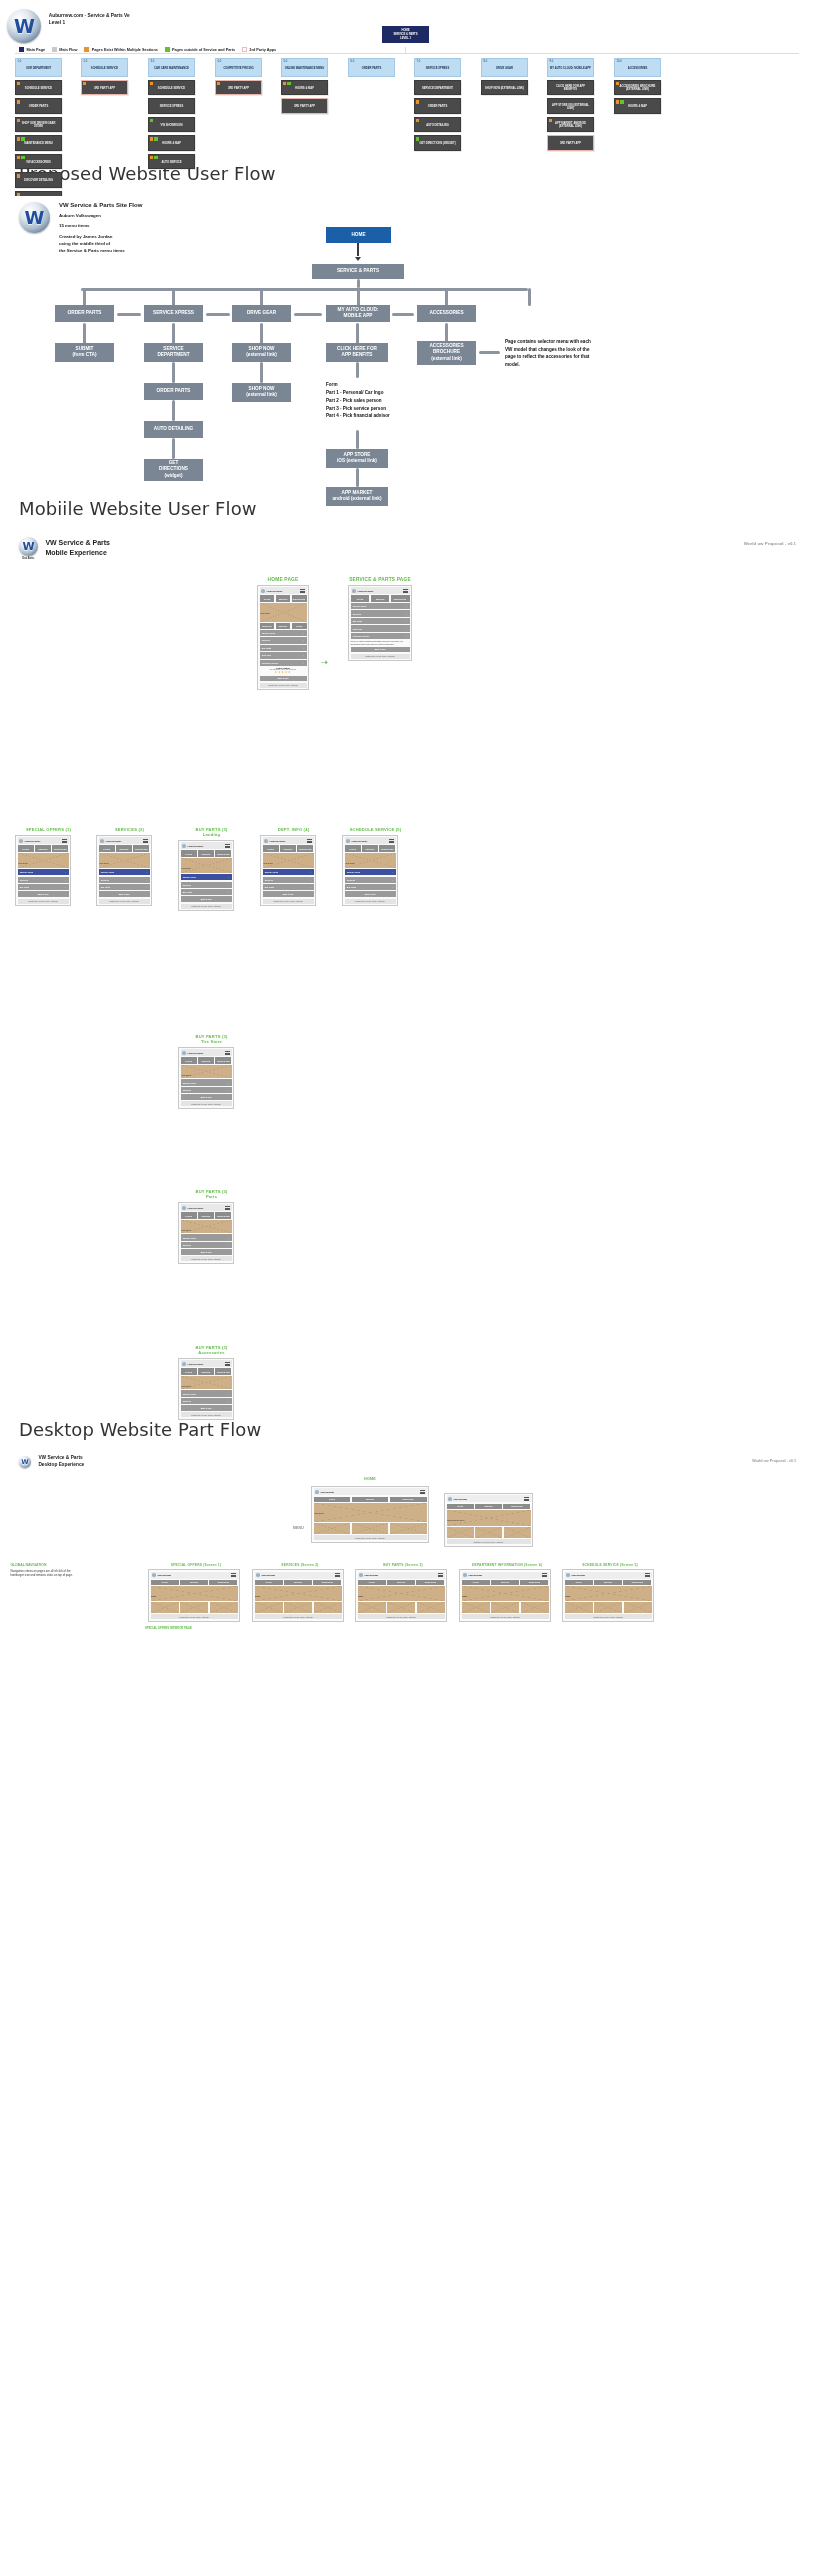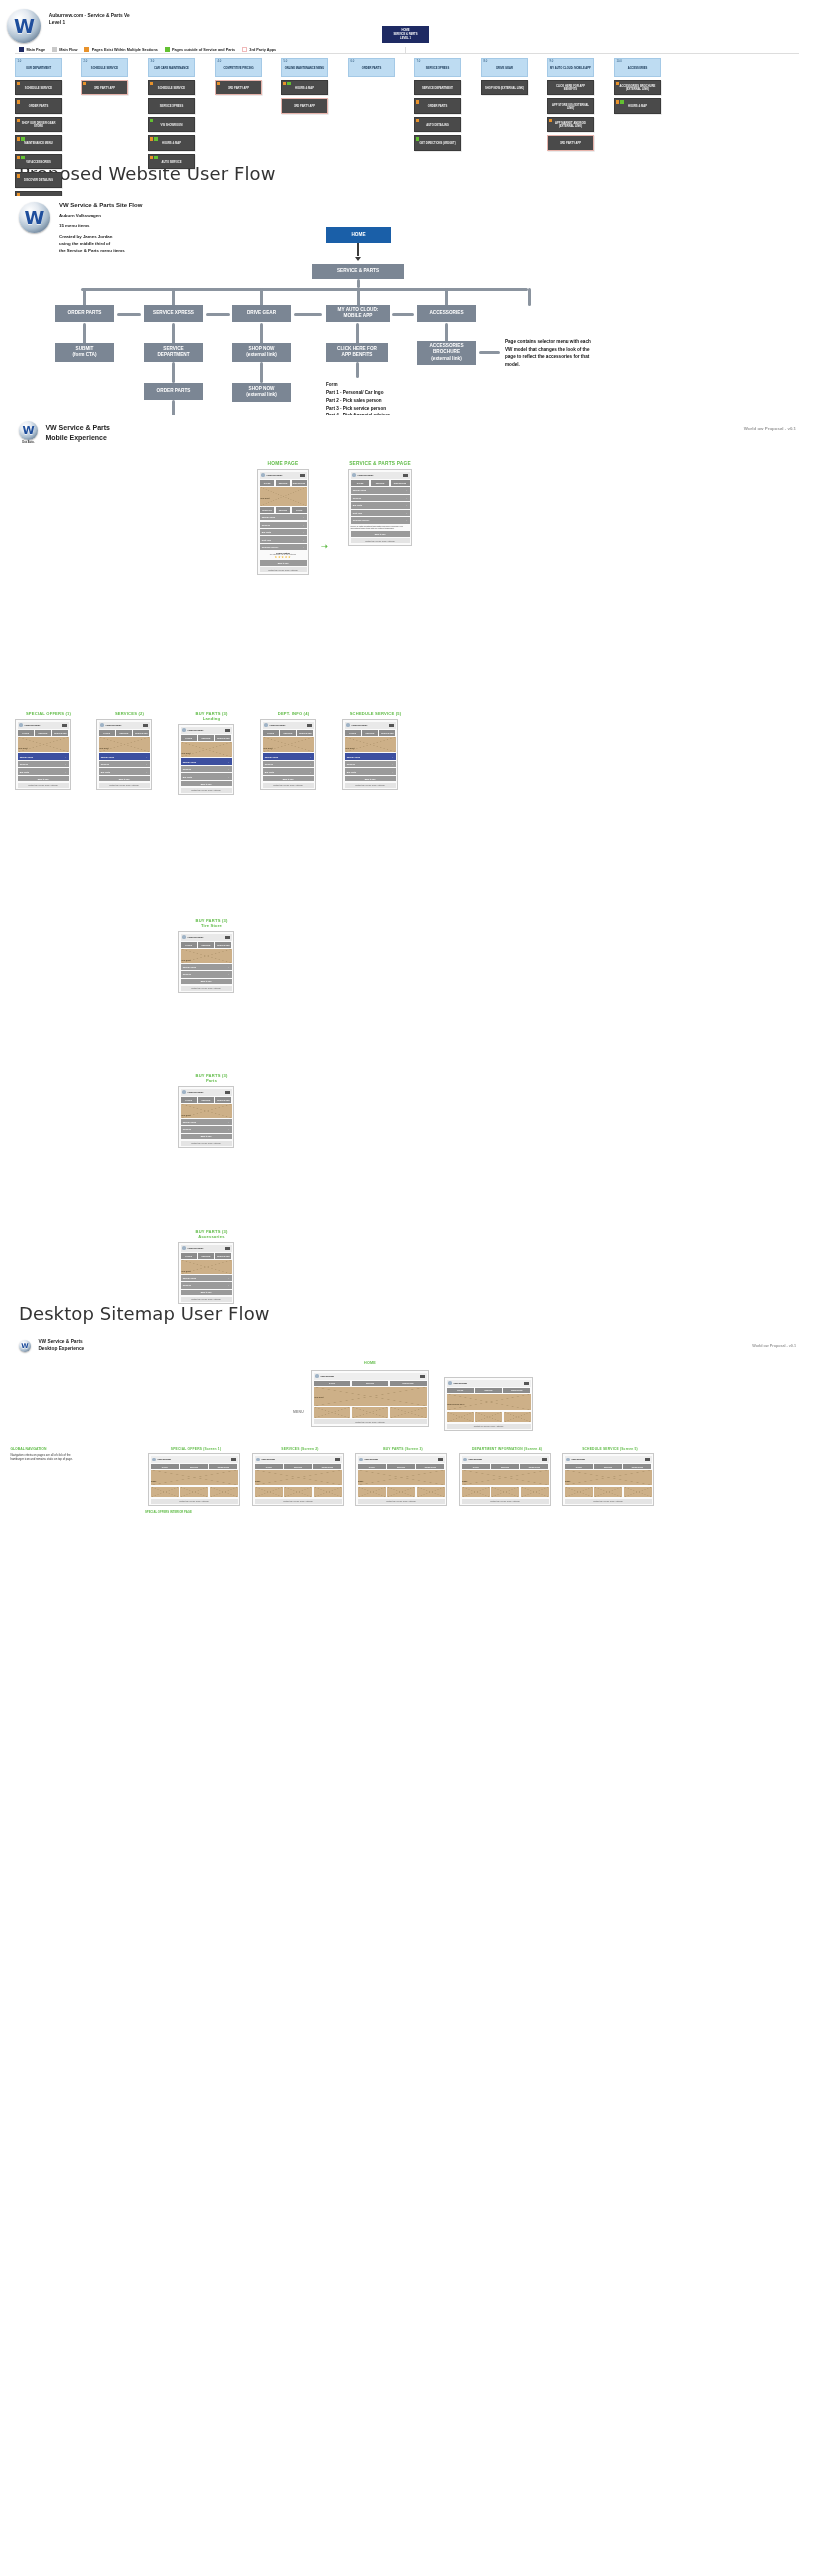--- a/index.html
+++ b/index.html
@@ -491,20 +491,21 @@
 (widget)</div>
 
     <div class="conn-v" style="left:356px; top:234px; height:19px;"></div>
     <div class="fbox" style="left:326px; top:253px; width:62px; height:19px; white-space:pre-line">APP STORE
 iOS (external link)</div>
     <div class="conn-v" style="left:356px; top:272px; height:19px;"></div>
     <div class="fbox" style="left:326px; top:291px; width:62px; height:19px; white-space:pre-line">APP MARKET
 android (external link)</div>
   </div>
 
+  <h1 class="section-title" style="margin-top:87px">Mobiile Website User Flow</h1>
 
   <div class="doc" style="position:relative; height:888px; margin-top:4.4px;">
     <div class="mob-head">
       <div>
         <div class="vwlogo r3"></div>
         <div class="dasauto">Das Auto.</div>
       </div>
       <div class="mt1">
         <div>VW Service &amp; Parts</div>
         <div>Mobile Experience</div>
@@ -875,21 +876,21 @@
                 <span class="chev">›</span>
               </div>
               <div class="ph-foot2">Back to Top</div>
               <div class="ph-foot">Contact Us  |  Privacy Policy  |  Sitemap</div>
             </div>
           </div>
         </div>
       </div>
   </div>
 
-  <h1 class="section-title" style="margin-top:0px">Desktop Sitemap User Flow</h1>
+  <h1 class="section-title" style="margin-top:0px">Desktop Website Part Flow</h1>
 
   <div class="doc" style="position:relative; height:185px; margin-top:4.4px;">
     <div class="mob-head" style="padding-top:3px;">
       <div class="vwlogo r4"></div>
       <div style="font-size:4.8px;font-weight:700;line-height:1.45;">
         <div>VW Service &amp; Parts</div>
         <div>Desktop Experience</div>
       </div>
     </div>
     <div class="worldsw" style="top:7.4px; font-size:3.7px;">World ow Proposal - v0.1</div>

